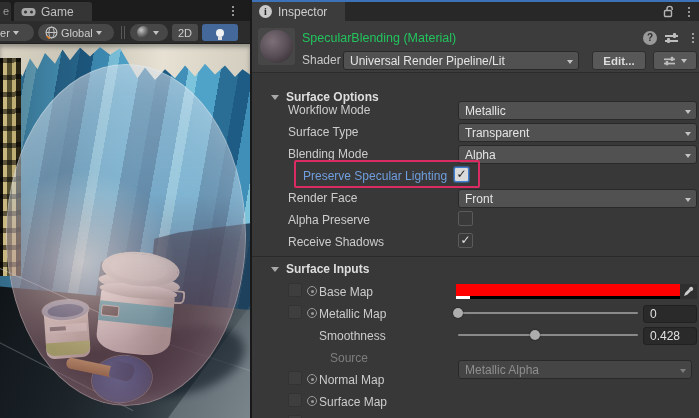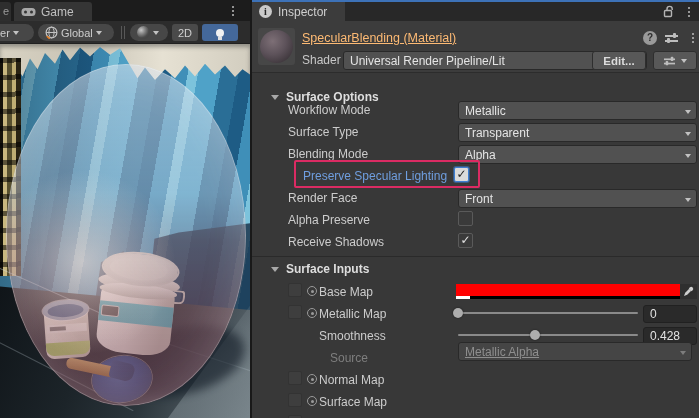--- a/index.html
+++ b/index.html
@@ -88,21 +88,21 @@
   
   #inspector { position:absolute; left:252px; top:0; width:447px; height:418px; background:#383838; }
   #focus-line { position:absolute; left:0; top:0; width:447px; height:2px; background:#3d72b8; }
   #insp-tabbar { position:absolute; left:0; top:2px; width:447px; height:19px; background:#282828; }
   #insp-tab { position:absolute; left:0; top:0; width:93px; height:19px; background:#3c3c3c; display:flex; align-items:center; gap:6px; padding-left:7px; color:#cfcfcf; }
   .info-ico { width:13px; height:13px; border-radius:50%; background:#c9c9c9; color:#232323; font-weight:bold; font-size:10px; line-height:13px; text-align:center; font-family:"Liberation Serif",serif; }
   #insp-header { position:absolute; left:0; top:21px; width:447px; height:52px; background:#3c3c3c; border-bottom:1px solid #2c2c2c; }
   #mat-preview { position:absolute; left:6px; top:7px; width:37px; height:37px; background:#474747; border-radius:3px; }
   #mat-preview .ball { position:absolute; left:2px; top:2px; width:33px; height:33px; border-radius:50%;
     background:radial-gradient(circle at 38% 34%, #7d6f76 0%, #5d525a 45%, #3a3338 85%); }
-  #mat-title { position:absolute; left:50px; top:10px; color:#fdba74; font-size:12.5px;text-decoration:underline; }
+  #mat-title { position:absolute; left:50px; top:10px; color:#22c55e; font-size:12.5px; }
   .help-ico { width:14px; height:14px; border-radius:50%; background:#9a9a9a; color:#2e2e2e; font-weight:bold; font-size:10px; line-height:14px; text-align:center; }
   #shader-label { position:absolute; left:50px; top:32px; color:#c8c8c8; }
   .dropdown { background:#515151; border:1px solid #292929; border-radius:3px; height:19px; display:flex; align-items:center; color:#e4e4e4; padding:0 6px; position:absolute; overflow:hidden; white-space:nowrap; }
   .dropdown .dd-arrow { position:absolute; right:5px; top:8px; }
   .dropdown.disabled { background:#454545; color:#8e8e8e; }
   .dropdown.disabled .dd-arrow { border-top-color:#7d7d7d; }
   .btn { background:#585858; border:1px solid #2e2e2e; border-radius:3px; height:19px; color:#dcdcdc; display:flex; align-items:center; justify-content:center; position:absolute; font-size:11.5px; }
   .section-head { position:absolute; left:0; width:447px; height:18px; font-weight:bold; color:#dedede; }
   .section-head .tri { position:absolute; left:19px; top:6px; width:0; height:0; border-left:4.5px solid transparent; border-right:4.5px solid transparent; border-top:5.5px solid #a8a8a8; }
   .section-head .txt { position:absolute; left:34px; top:1px; }
@@ -254,21 +254,21 @@
           <b></b>
           <b></b>
         </span>
       <div class="kebab" style="position:absolute; left:436px; top:10px;">
           <i></i>
           <i></i>
           <i></i>
         </div>
 
       <div id="shader-label">Shader</div>
-      <div class="dropdown" style="left:91px; top:30px; width:304px;">
+      <div class="dropdown" style="left:91px; top:30px; width:236px;">
         <span>Universal Render Pipeline/Lit</span>
         <span class="dd-arrow"></span>
       </div>
       <div class="btn" style="left:340px; top:30px; width:54px;font-weight:bold;">
         <span>Edit...</span>
       </div>
       <div class="btn" style="left:401px; top:30px; width:44px; gap:5px;">
         <span class="preset-ico-lines" style="transform:scale(0.85);">
             <i></i>
             <i></i>
@@ -352,21 +352,21 @@
     <div class="val-field" style="top:305px;">0</div>
 
     <div class="row-label" style="left:67px; top:329px;">Smoothness</div>
     <div class="slider" style="top:327px;">
       <div class="track"></div>
       <div class="thumb" style="left: calc(42.8% - 5px);"></div>
     </div>
     <div class="val-field" style="top:327px;">0.428</div>
 
     <div class="row-label dim" style="left:78px; top:351px;">Source</div>
-    <div class="dropdown disabled" style="left:206px; top:342px; width:234px;text-decoration:underline;">
+    <div class="dropdown disabled" style="left:206px; top:360px; width:234px;">
       <span>Metallic Alpha</span>
       <span class="dd-arrow"></span>
     </div>
 
     <div class="tex-slot" style="left:36px; top:371px;"></div>
     <span class="circle-dot" style="left:55px; top:374px;"></span>
     <div class="row-label" style="left:67px; top:373px;">Normal Map</div>
 
     <div class="tex-slot" style="left:36px; top:393px;"></div>
     <span class="circle-dot" style="left:55px; top:396px;"></span>

